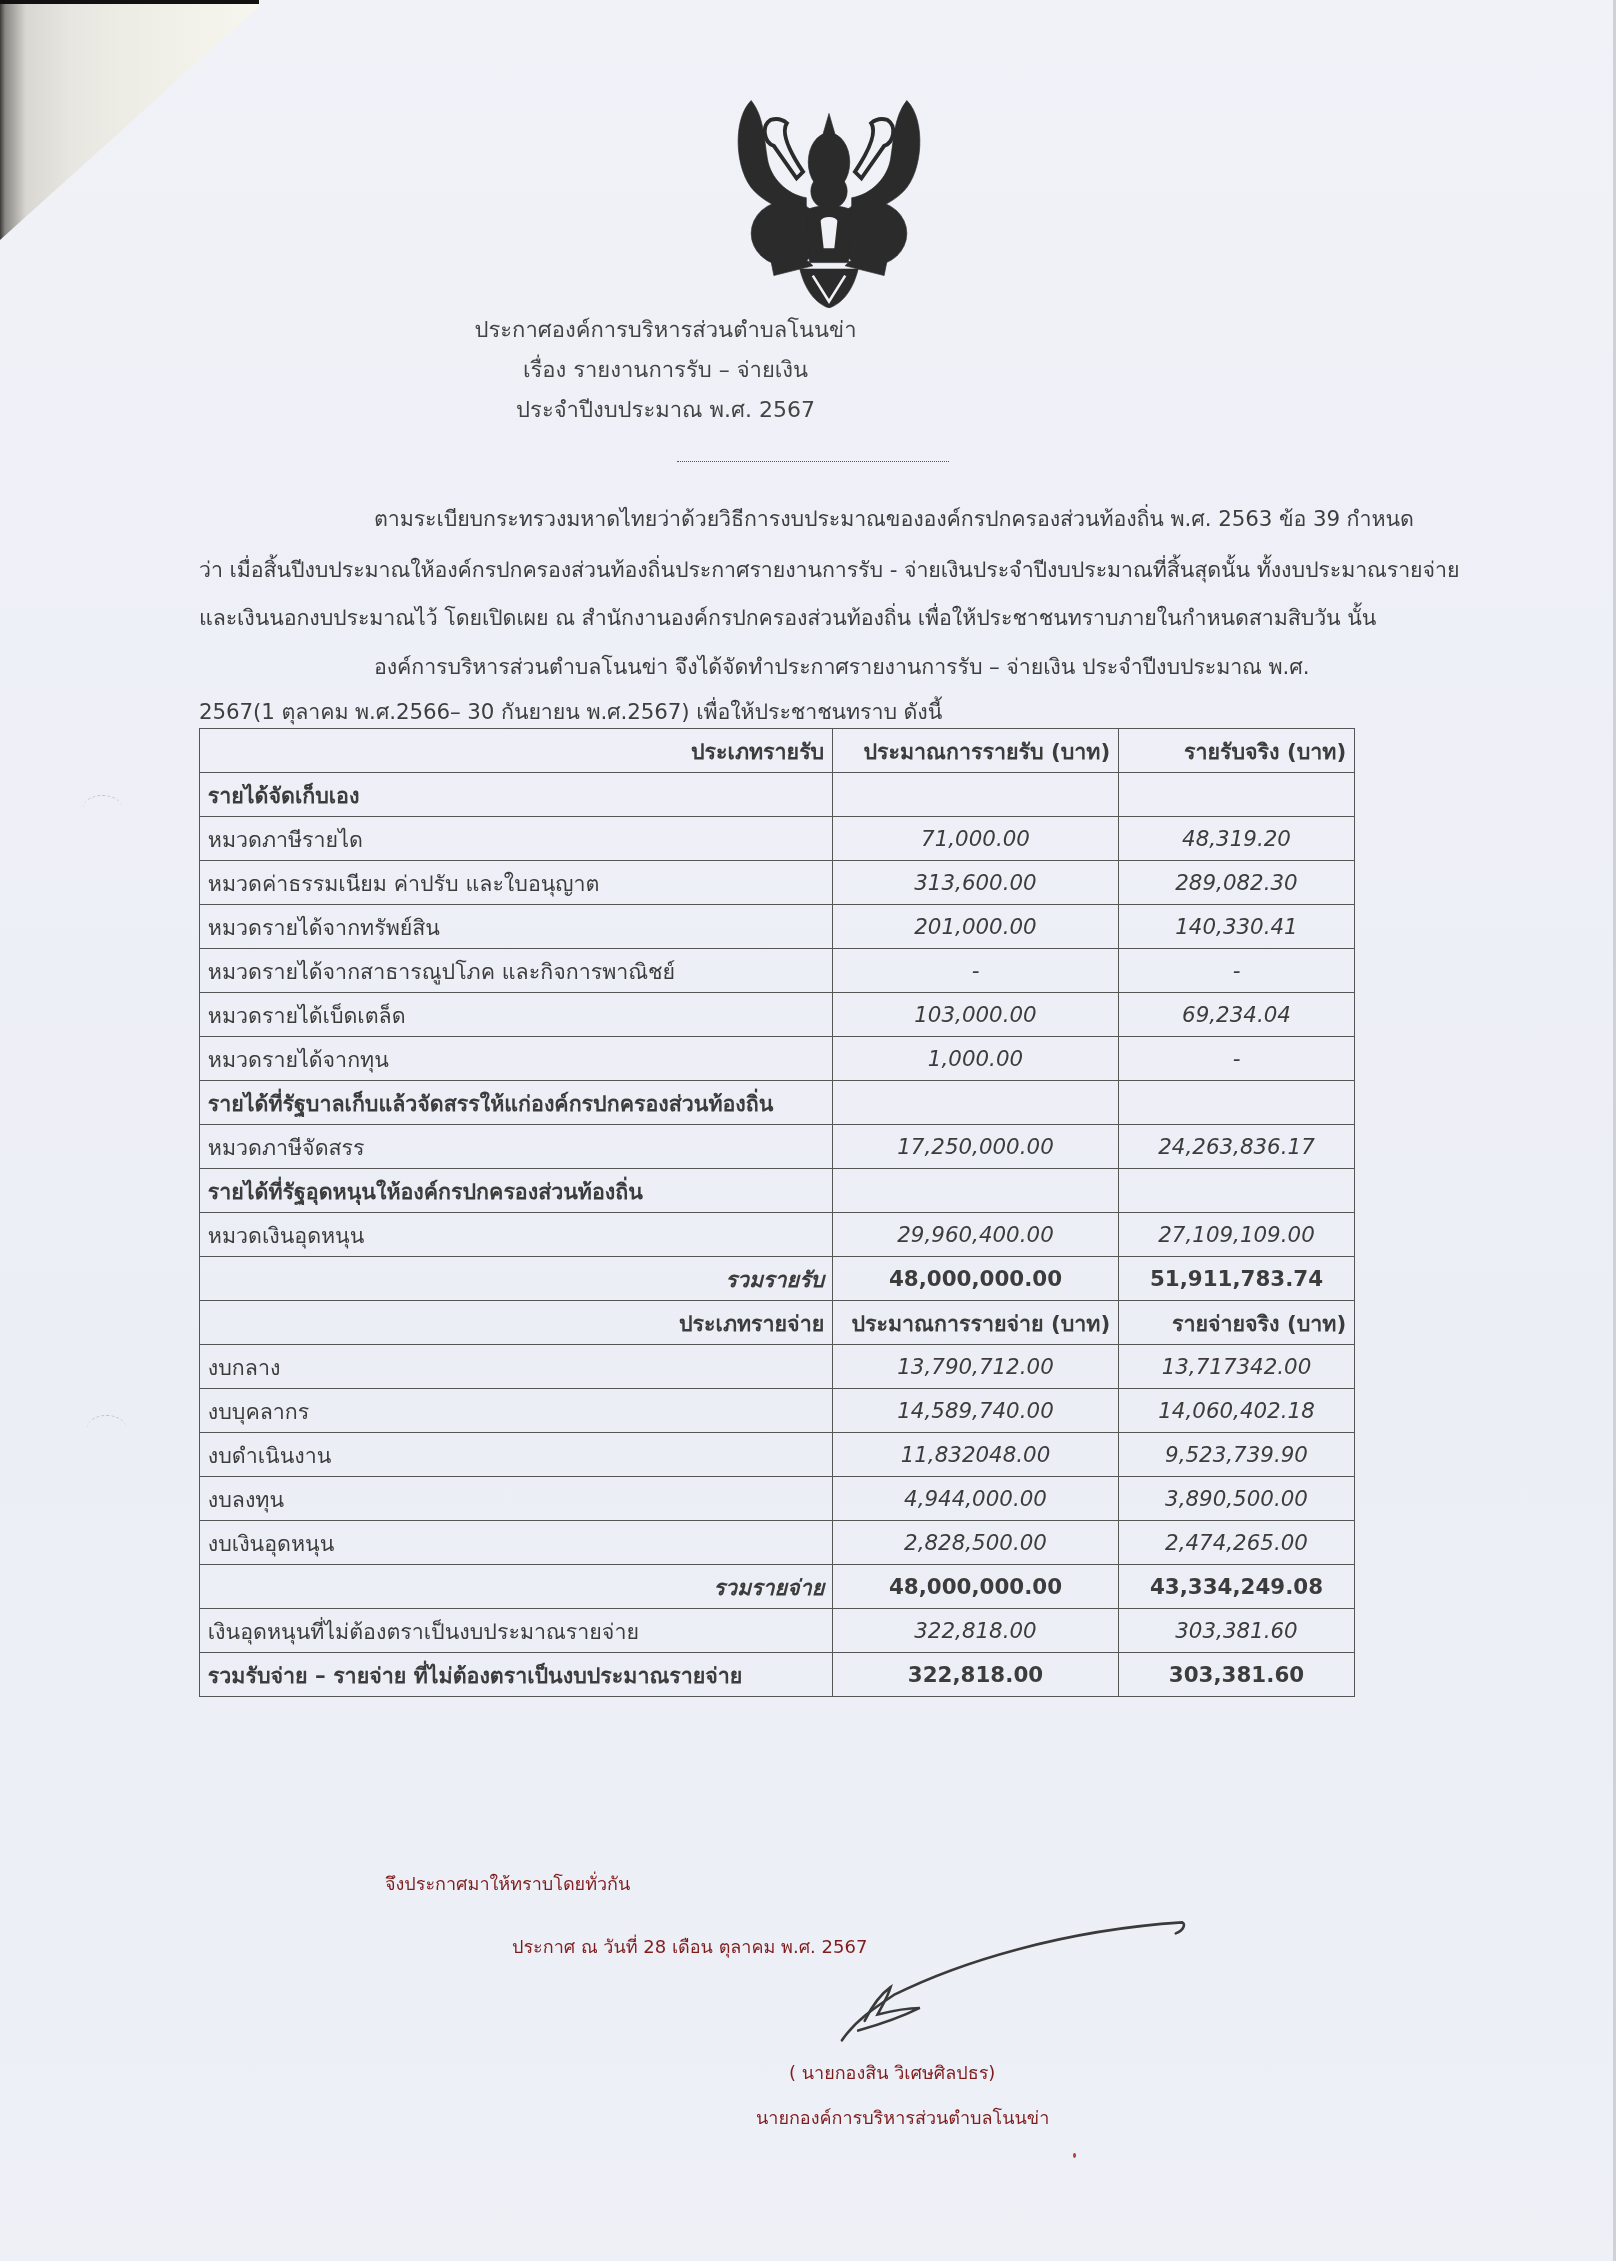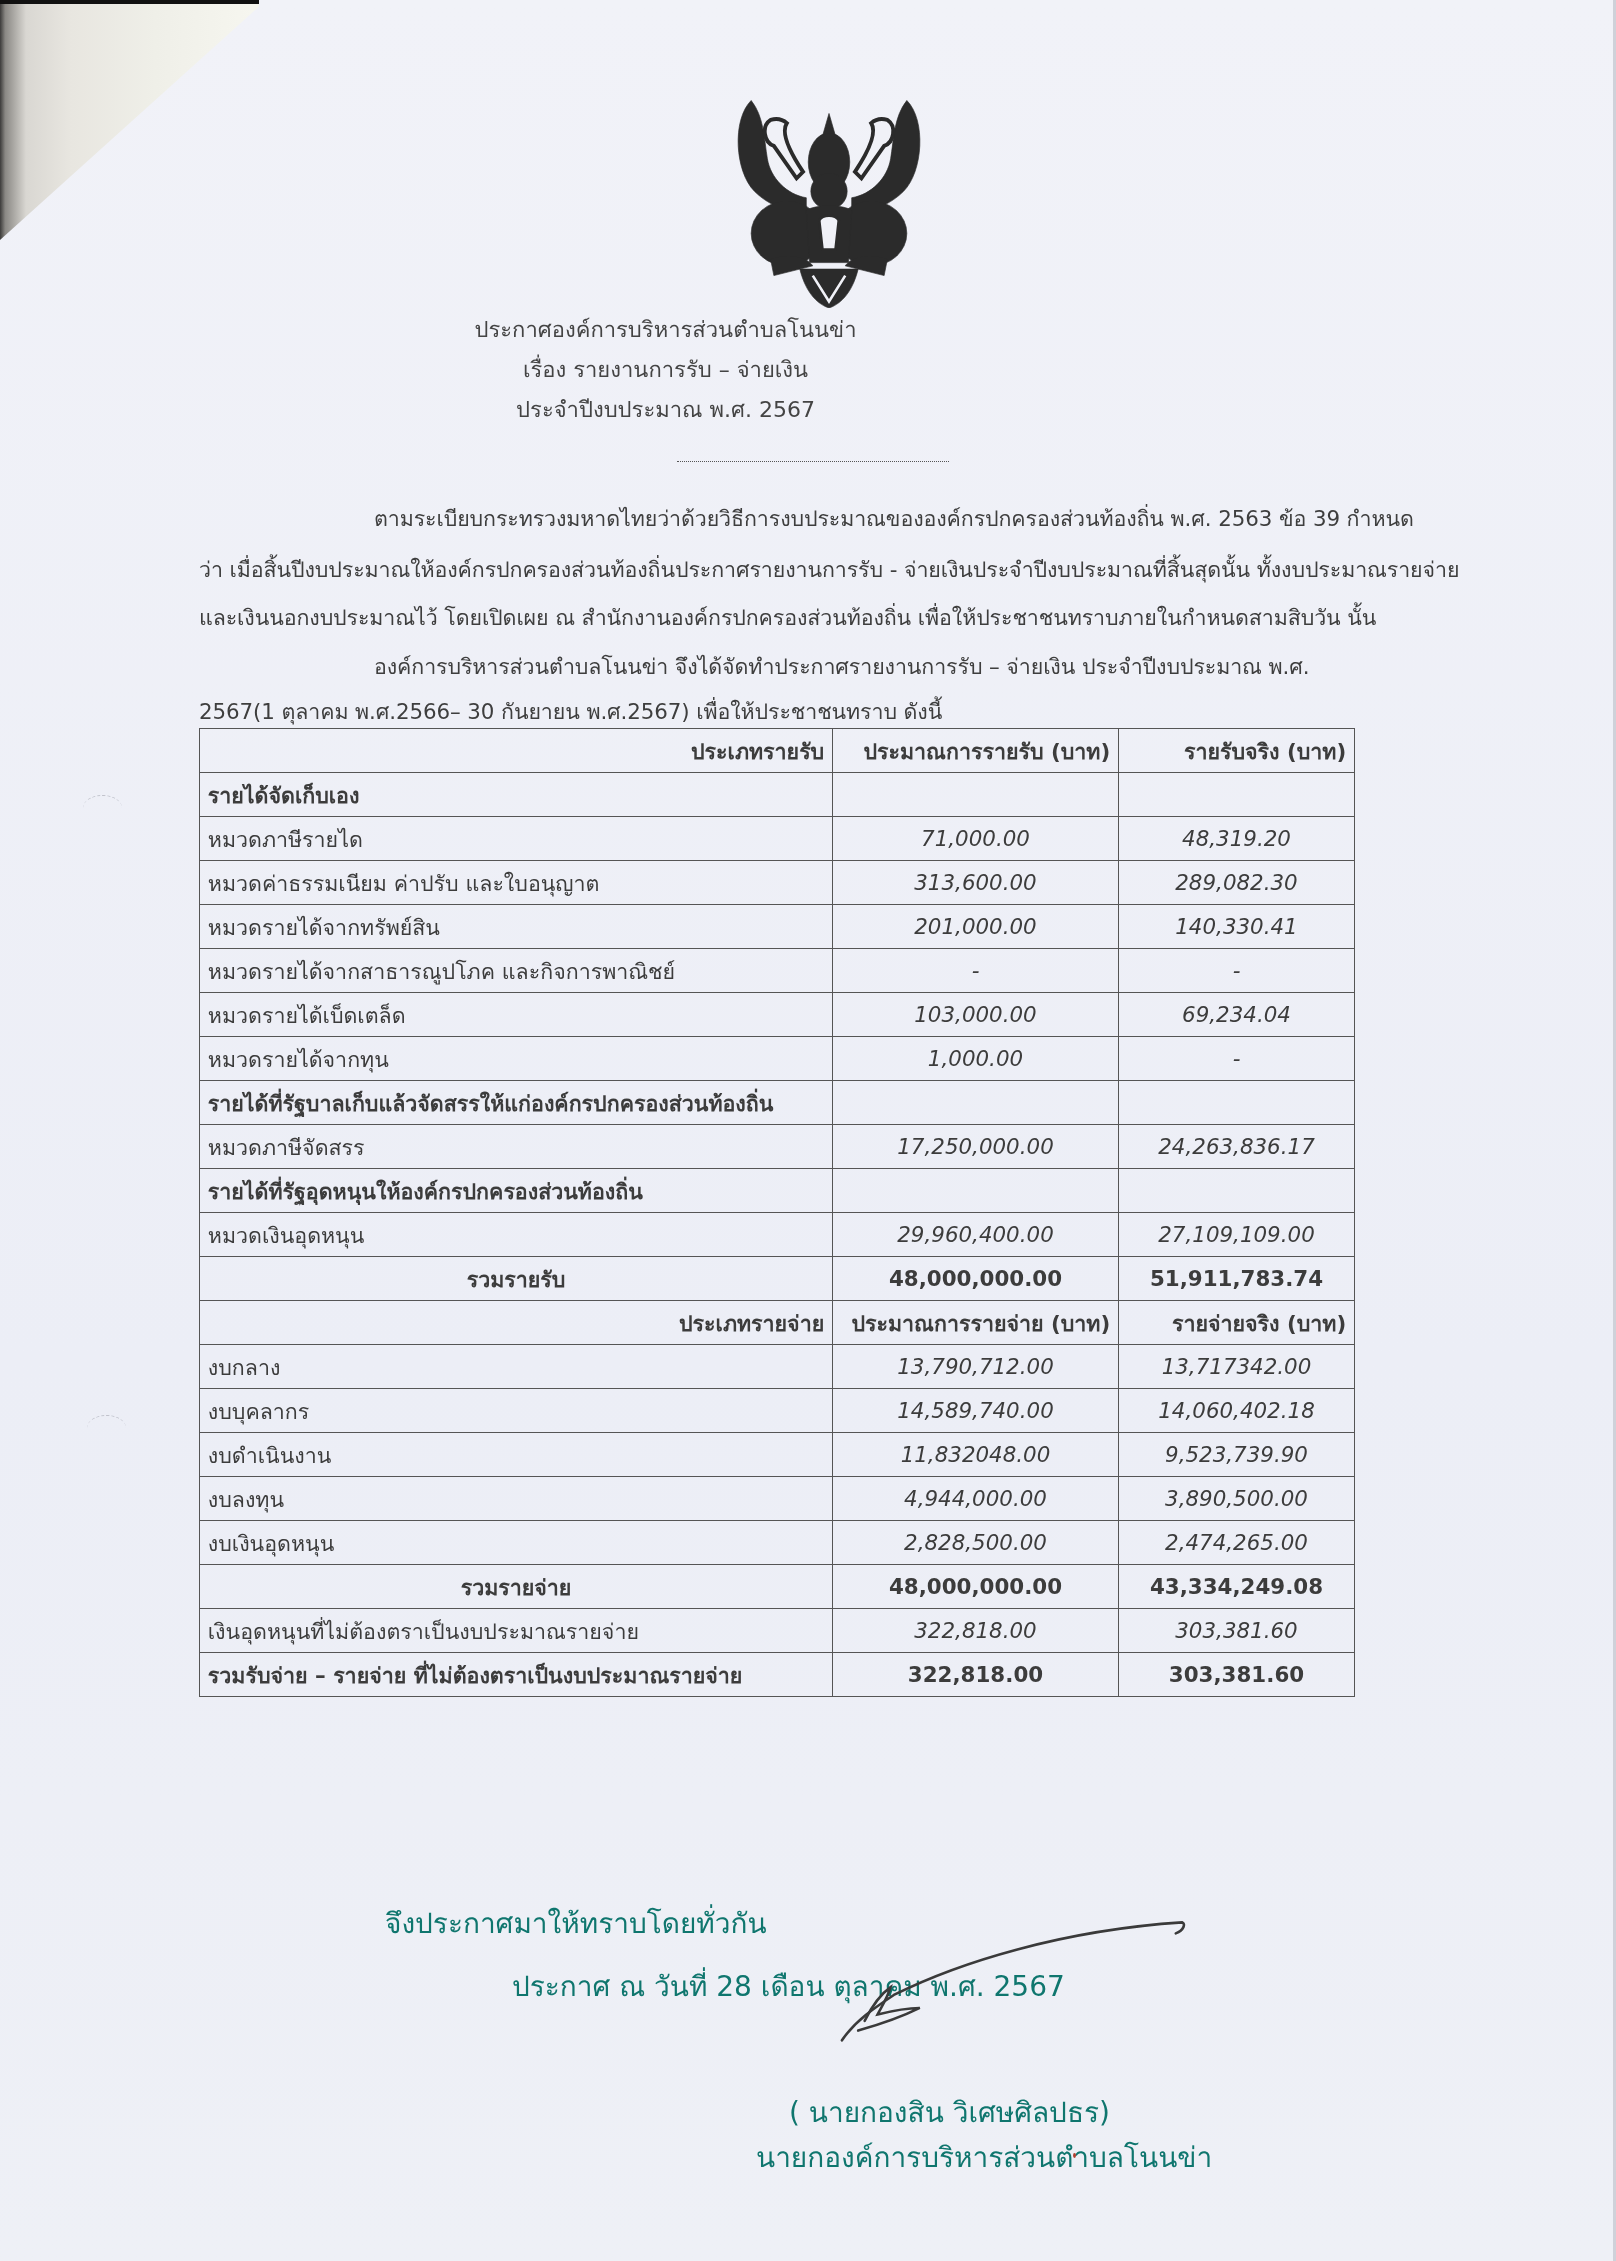--- a/index.html
+++ b/index.html
@@ -35,24 +35,24 @@
     font-size: 21.4px; color: #3c3c3c;
   }
   table.report td {
     border: 1.9px solid #555; height: 43px; padding: 0 7.8px; vertical-align: middle;
     white-space: nowrap; overflow: hidden;
   }
   td.num { text-align: center; font-style: italic; }
   td.hdr { text-align: right; font-weight: bold; }
   td.sec { font-weight: bold; }
   td.item { padding-left: 44px; }
-  td.total-label { text-align: center; font-weight: bold; padding-right: 11.7px; }
+  td.total-label { text-align: right; font-weight: bold; padding-right: 11.7px; font-style: italic; }
   td.total-num { text-align: center; font-weight: bold; }
 
-  .sign-block { position: absolute; font-size: 28px; color: #0f766e; white-space: nowrap; margin-top: 32px; }
+  .sign-block { position: absolute; font-size: 18px; color: #7f1d1d; white-space: nowrap; }
   .signature { position: absolute; left: 829px; top: 1917px; width: 363px; height: 130px; }
   .red-dot { position: absolute; left: 1073px; top: 2153px; width: 3.2px; height: 5.2px; background: #b04030; border-radius: 50%; }
 </style>
 </head>
 <body>
 
 <div class="page-bg"></div>
 <div class="folded-corner"></div>
 <div class="top-edge"></div>
 <div class="right-edge"></div>

